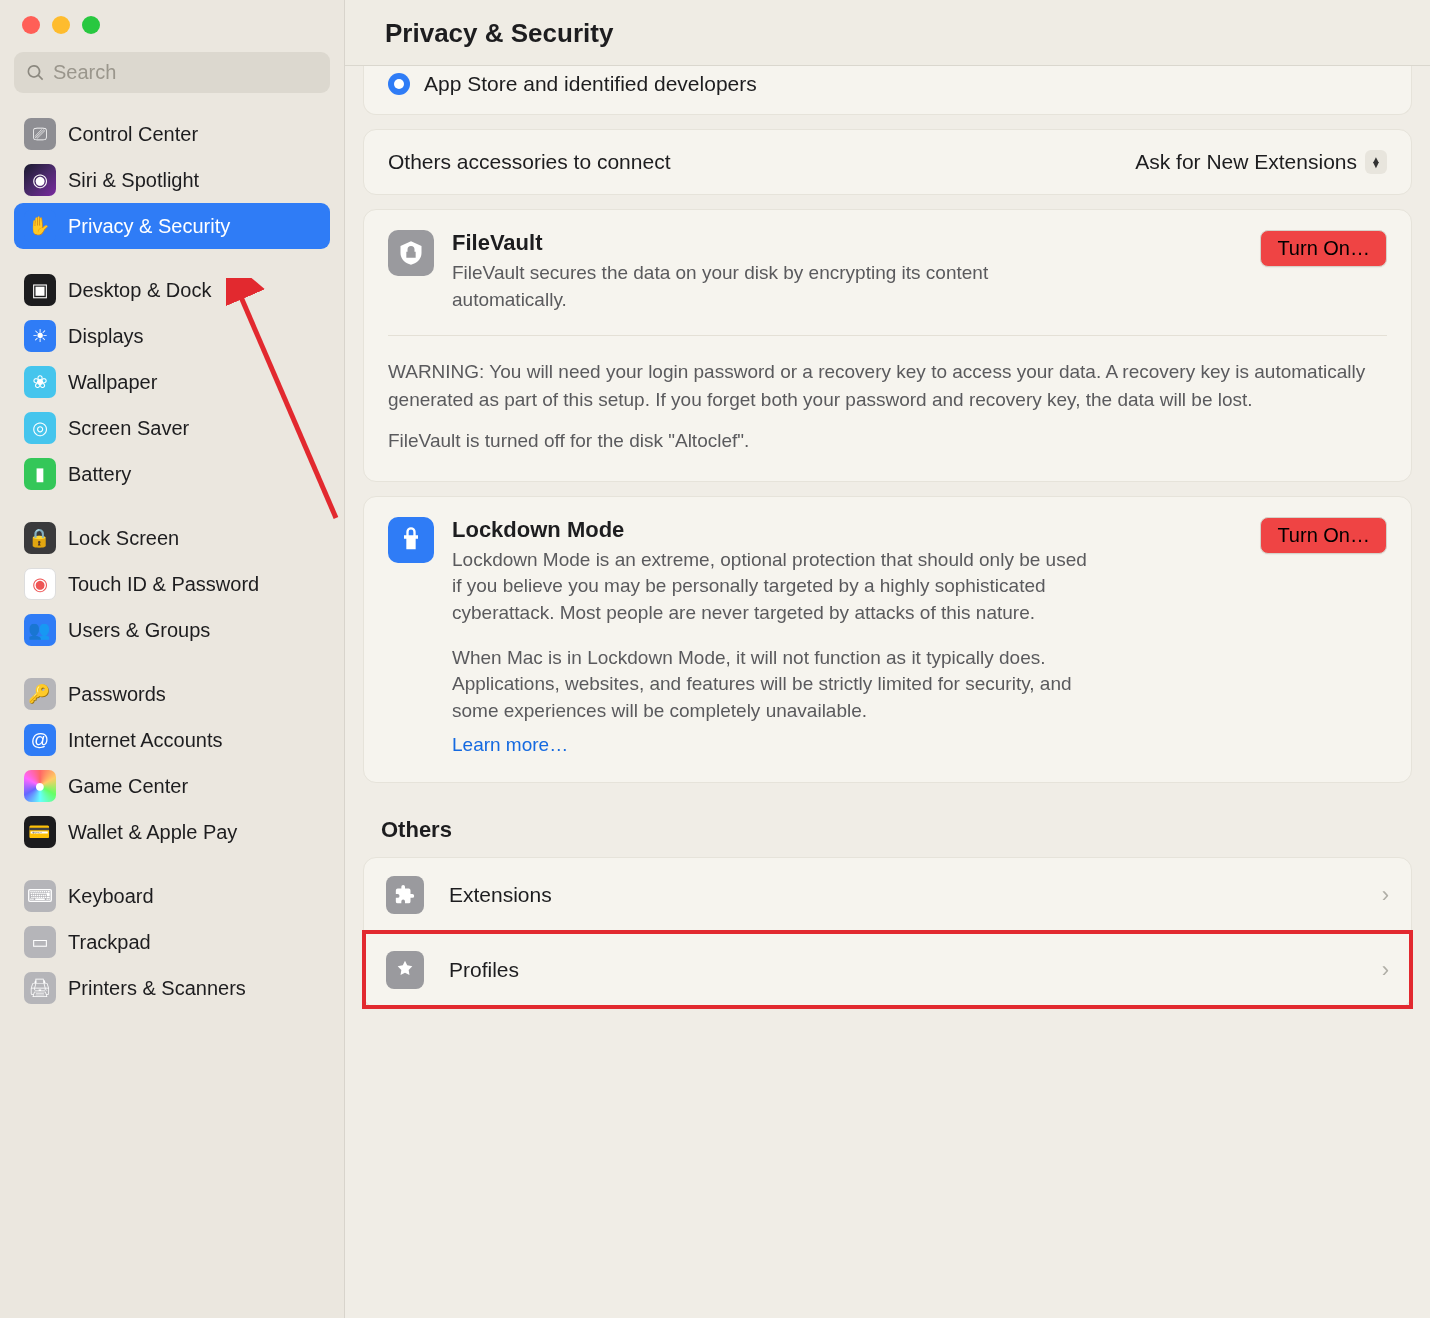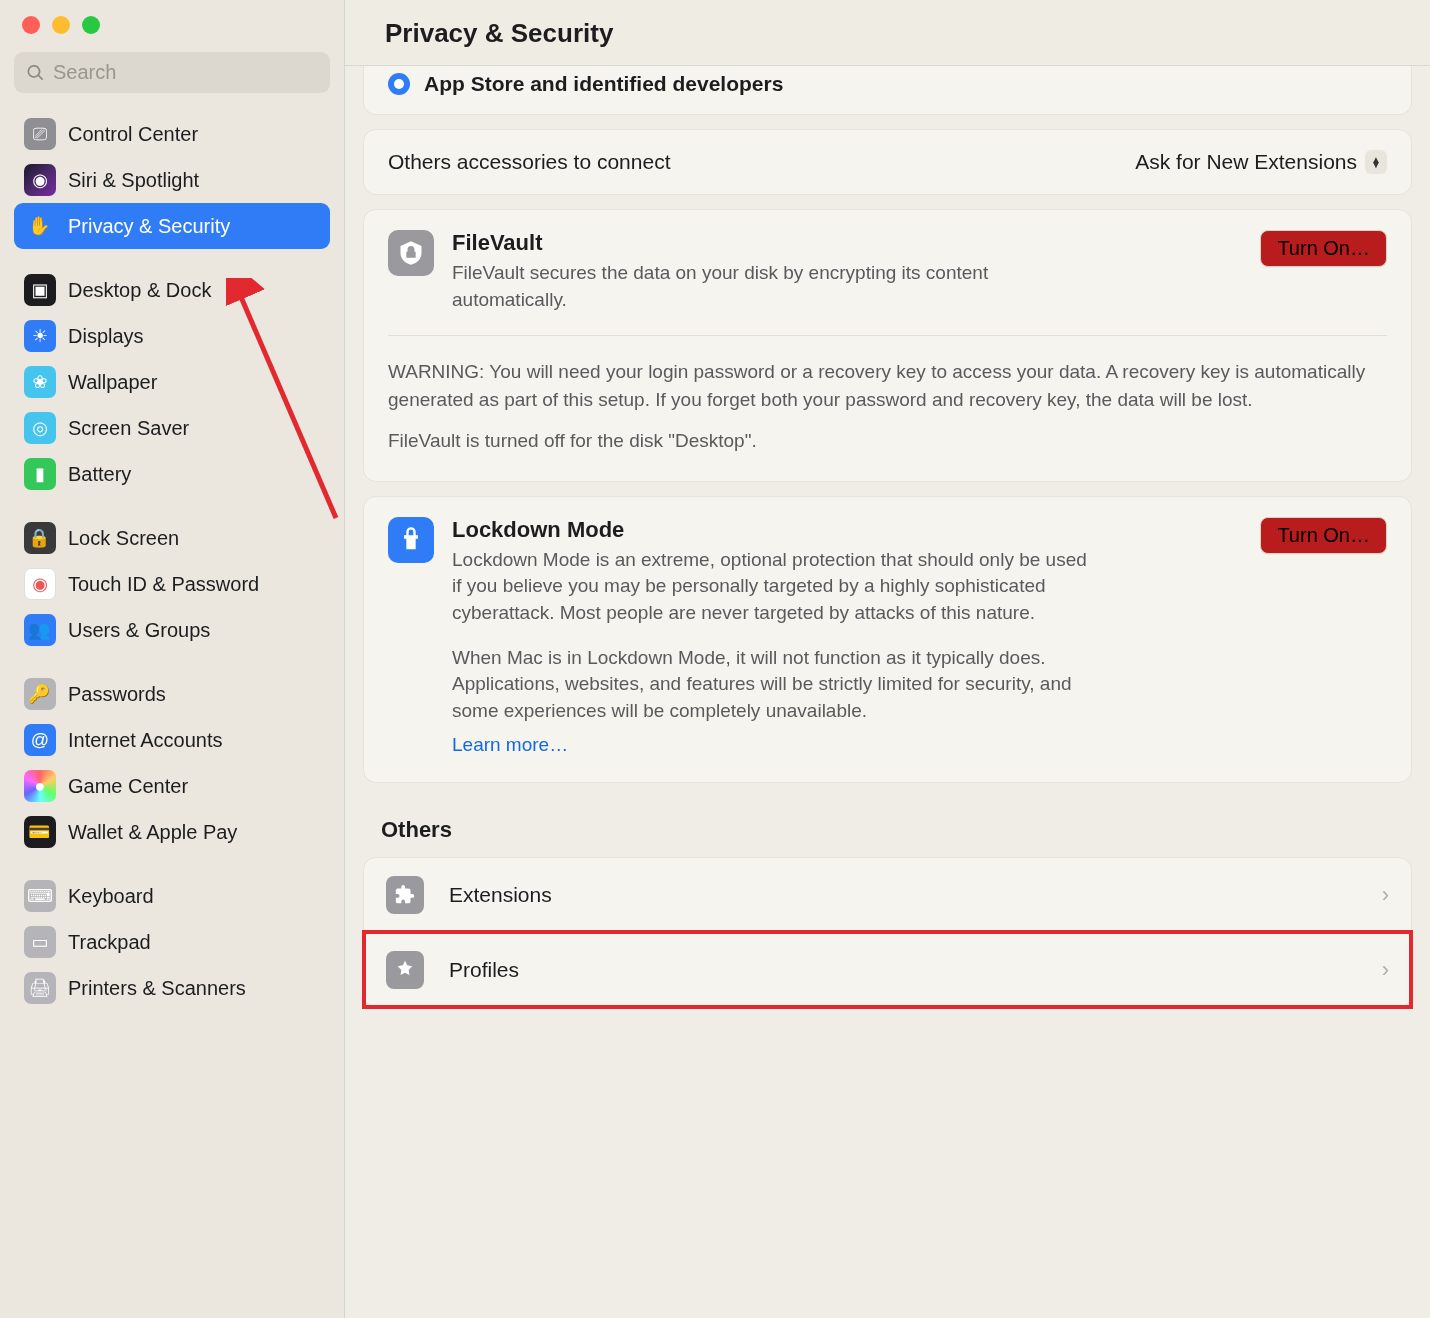--- a/index.html
+++ b/index.html
@@ -114,21 +114,20 @@
   border: 1px solid #e6e3da;
   border-top: none;
   border-radius: 0 0 13px 13px;
   margin: 0 0 14px 0;
   overflow: hidden;
 }
 .radio-row {
   display: flex; align-items: center; gap: 14px;
   padding: 6px 24px 18px 24px;
   font-size: 21px;
-  font-weight: bold;
 }
 .radio-dot {
   width: 22px; height: 22px; border-radius: 50%;
   background: #2f7cf6; position: relative;
 }
 .radio-dot::after {
   content: ""; position: absolute; inset: 6px; background: #fff; border-radius: 50%;
 }
 .select-control {
   display: flex; align-items: center; gap: 8px;
@@ -146,21 +145,21 @@
   display: flex; align-items: center; justify-content: center;
   flex-shrink: 0;
 }
 .detail-icon.gray { background: #9a9a9e; }
 .detail-icon.blue { background: #2f7cf6; }
 .detail-text { flex: 1; }
 .detail-title { font-size: 22px; font-weight: 600; margin-bottom: 4px; }
 .detail-desc { font-size: 19px; color: #5a5a5d; line-height: 1.4; max-width: 640px; }
 .detail-btn-wrap { flex-shrink: 0; }
 .btn {
-  background: #b91c1c; border: 1px solid #d5d2c9; border-radius: 8px;
+  background: #ef4444; border: 1px solid #d5d2c9; border-radius: 8px;
   padding: 6px 16px; font-size: 20px; cursor: pointer;
   box-shadow: 0 1px 1px rgba(0,0,0,0.04);
 }
 .detail-divider { height: 1px; background: #e4e0d6; margin: 22px 0; }
 .warning-text, .status-text {
   font-size: 19px; color: #5a5a5d; line-height: 1.45;
 }
 .status-text { margin-top: 14px; }
 .learn-link { color: #1469e0; font-size: 19px; cursor: pointer; display: inline-block; margin-top: 10px; }
 
@@ -334,21 +333,21 @@
           <div class="detail-text">
             <div class="detail-title">FileVault</div>
             <div class="detail-desc">FileVault secures the data on your disk by encrypting its content automatically.</div>
           </div>
           <div class="detail-btn-wrap">
             <button class="btn">Turn On…</button>
           </div>
         </div>
         <div class="detail-divider"></div>
         <div class="warning-text">WARNING: You will need your login password or a recovery key to access your data. A recovery key is automatically generated as part of this setup. If you forget both your password and recovery key, the data will be lost.</div>
-        <div class="status-text">FileVault is turned off for the disk "Desktop".</div>
+        <div class="status-text">FileVault is turned off for the disk "Altoclef".</div>
       </div>
 
       <div class="panel detail-panel">
         <div class="detail-head">
           <div class="detail-icon blue">
             <svg width="28" height="28" viewBox="0 0 24 24" fill="#fff">
                 <path d="M12 1a4 4 0 00-4 4v3H6v3h2v9h8v-9h2V8h-2V5a4 4 0 00-4-4zm-2 4a2 2 0 114 0v3h-4V5z"></path>
               </svg>
           </div>
           <div class="detail-text">

